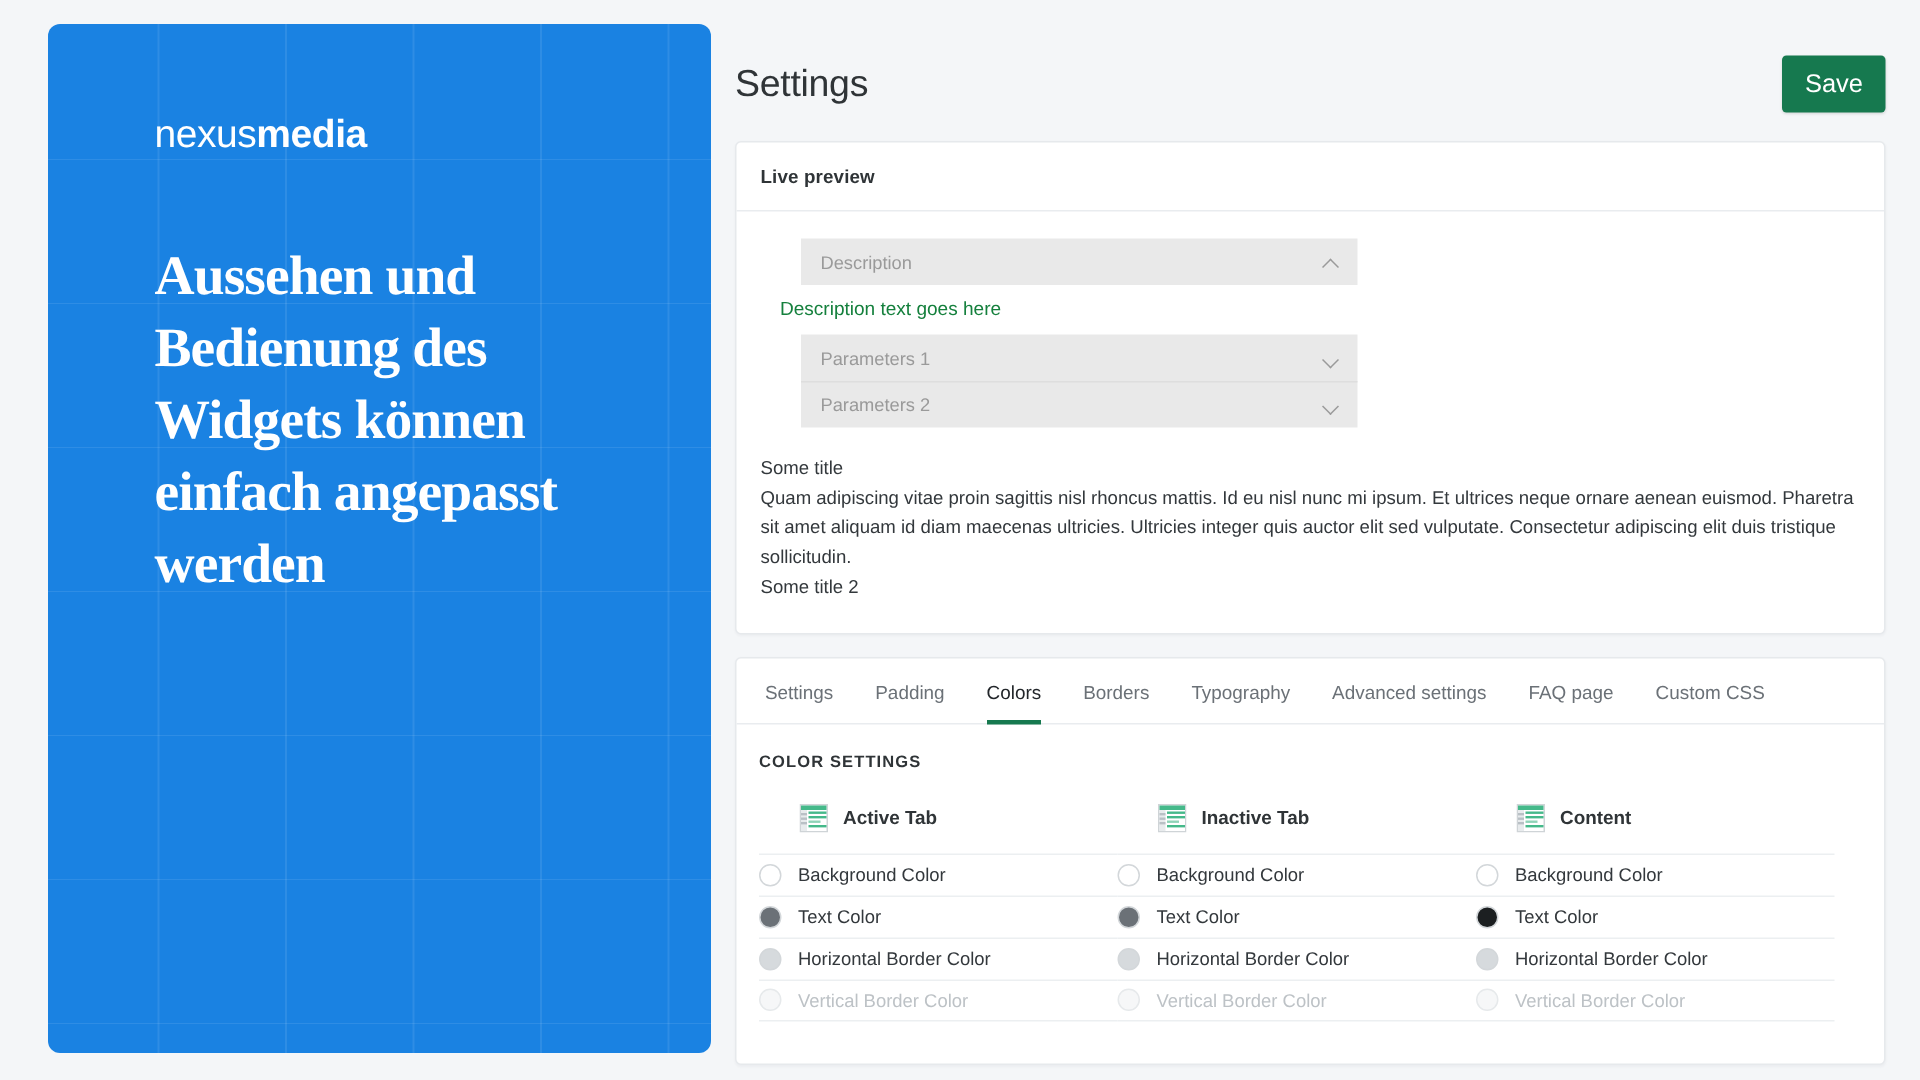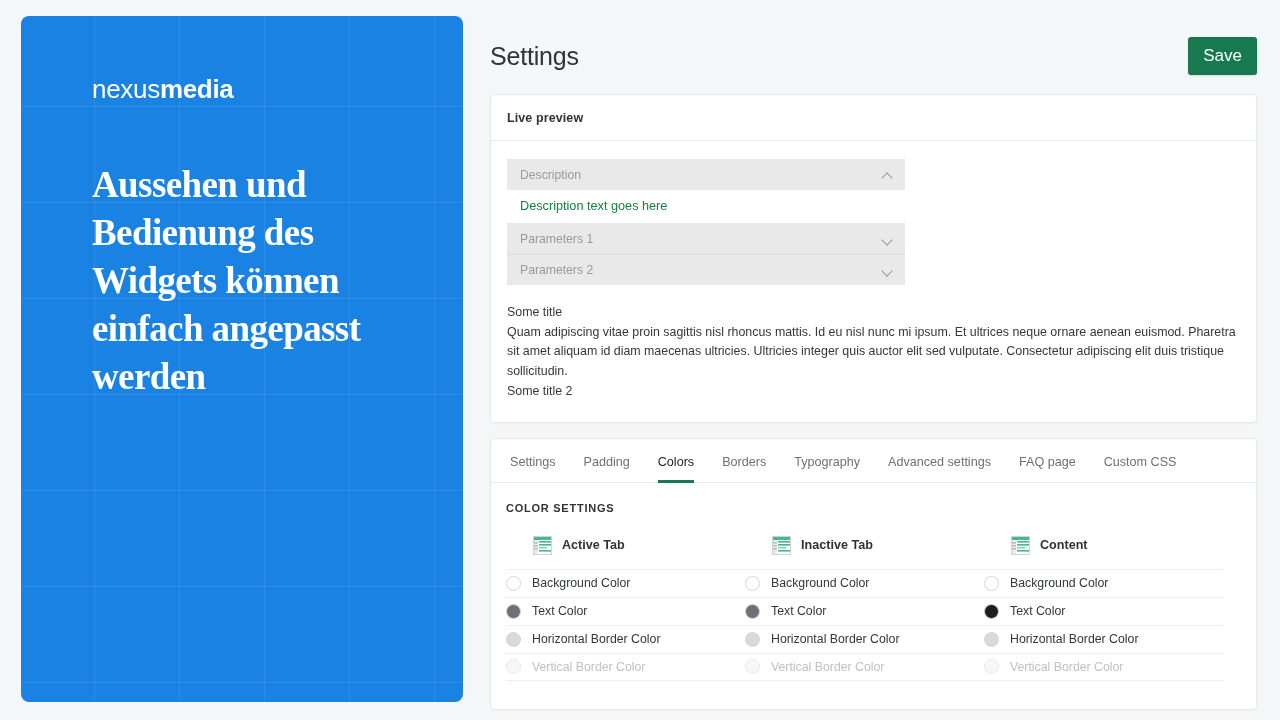--- a/index.html
+++ b/index.html
@@ -7,21 +7,21 @@
     width: 1280px; height: 720px;
     background: #f4f6f8;
     font-family: "Liberation Sans", sans-serif;
     overflow: hidden;
   }
   .page { position: relative; width: 1280px; height: 720px; display: flex; }
 
   
   .promo {
     position: absolute;
-    left: 21px; top: 16px;
+    left: 32px; top: 16px;
     width: 442px; height: 686px;
     background: #1a82e2;
     border-radius: 8px;
     overflow: hidden;
   }
   .promo-grid {
     position: absolute; inset: 0;
     background-image:
       linear-gradient(to right, rgba(255,255,255,0.085) 1px, transparent 1px),
       linear-gradient(to bottom, rgba(255,255,255,0.085) 1px, transparent 1px);
@@ -77,20 +77,21 @@
   .preview-body { padding: 18px 16px 20px 16px; }
 
   .acc { width: 398px; }
   .acc-head {
     background: #e9e9e9;
     height: 31px;
     display: flex; align-items: center; justify-content: space-between;
     padding: 0 11px 0 13px;
     font-size: 12.2px; color: #9a9a9a;
     cursor: pointer;
+    margin-left: 27px;
   }
   .acc-head + .acc-head { border-top: 1px solid #dedede; }
   .chev { width: 12px; height: 12px; position: relative; flex: none; }
   .chev::before {
     content: ""; position: absolute; left: 1px; top: 3px;
     width: 7px; height: 7px;
     border-right: 1.6px solid #9a9a9a; border-bottom: 1.6px solid #9a9a9a;
     transform: rotate(45deg);
   }
   .chev.up::before { top: 5px; transform: rotate(-135deg); }

